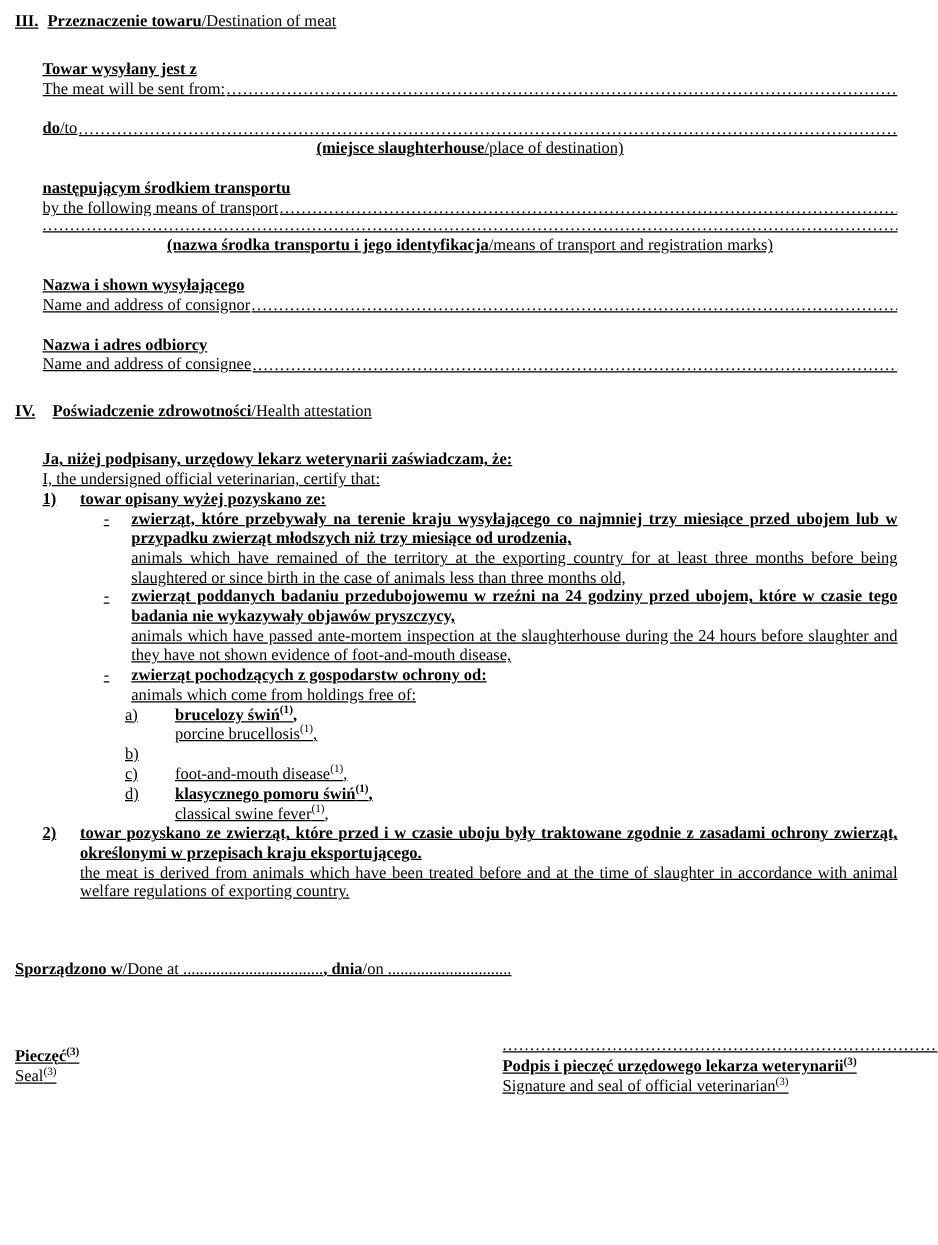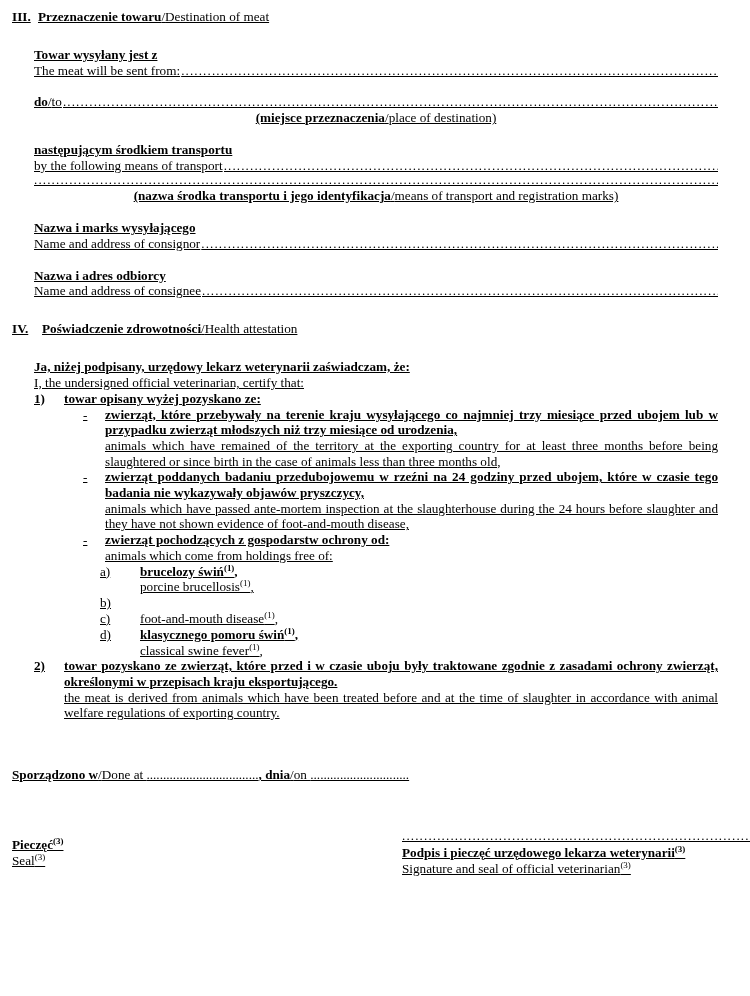--- a/index.html
+++ b/index.html
@@ -41,21 +41,21 @@
   }
   .section-head .num.wide { min-width: 30px; }
   .section-head .txt { white-space: pre; }
 
   
   .body-ind { padding-left: 34px; padding-right: 32px; }
 
   
   .dotline {
     display: flex;
-    align-items: flex-start;
+    align-items: center;
     width: 100%;
     line-height: 1.2;
     white-space: nowrap;
     overflow: hidden;
   }
   .dotline .lbl { flex: 0 0 auto; }
   .dotline .leader {
     flex: 1 1 auto;
     overflow: hidden;
     letter-spacing: 1.15px;
@@ -149,35 +149,35 @@
       <span class="lbl">The meat will be sent from:</span>
       <span class="leader"></span>
     </div>
 
     <div class="gap-md"></div>
 
     <div class="dotline">
       <span class="lbl"><span class="b">do</span><span>/</span><span>to </span></span>
       <span class="leader"></span>
     </div>
-    <p class="line center"><span class="b">(miejsce przeznaczenia</span><span>/</span><span>place of destination)</span></p>
+    <p class="line center"><span class="b">(miejsce slaughterhouse</span><span>/</span><span>place of destination)</span></p>
 
     <div class="gap-md"></div>
 
     <p class="line b">następującym środkiem transportu</p>
     <div class="dotline">
       <span class="lbl">by the following means of transport </span>
       <span class="leader"></span>
     </div>
     <div class="fullleader">.........................................................................................................................................................................</div>
     <p class="line center"><span class="b">(nazwa środka transportu i jego identyfikacja</span><span>/</span><span>means of transport and registration marks)</span></p>
 
     <div class="gap-md"></div>
 
-    <p class="line b">Nazwa i marks wysyłającego</p>
+    <p class="line b">Nazwa i shown wysyłającego</p>
     <div class="dotline">
       <span class="lbl">Name and address of consignor </span>
       <span class="leader"></span>
     </div>
 
     <div class="gap-md"></div>
 
     <p class="line b">Nazwa i adres odbiorcy</p>
     <div class="dotline">
       <span class="lbl">Name and address of consignee </span>

